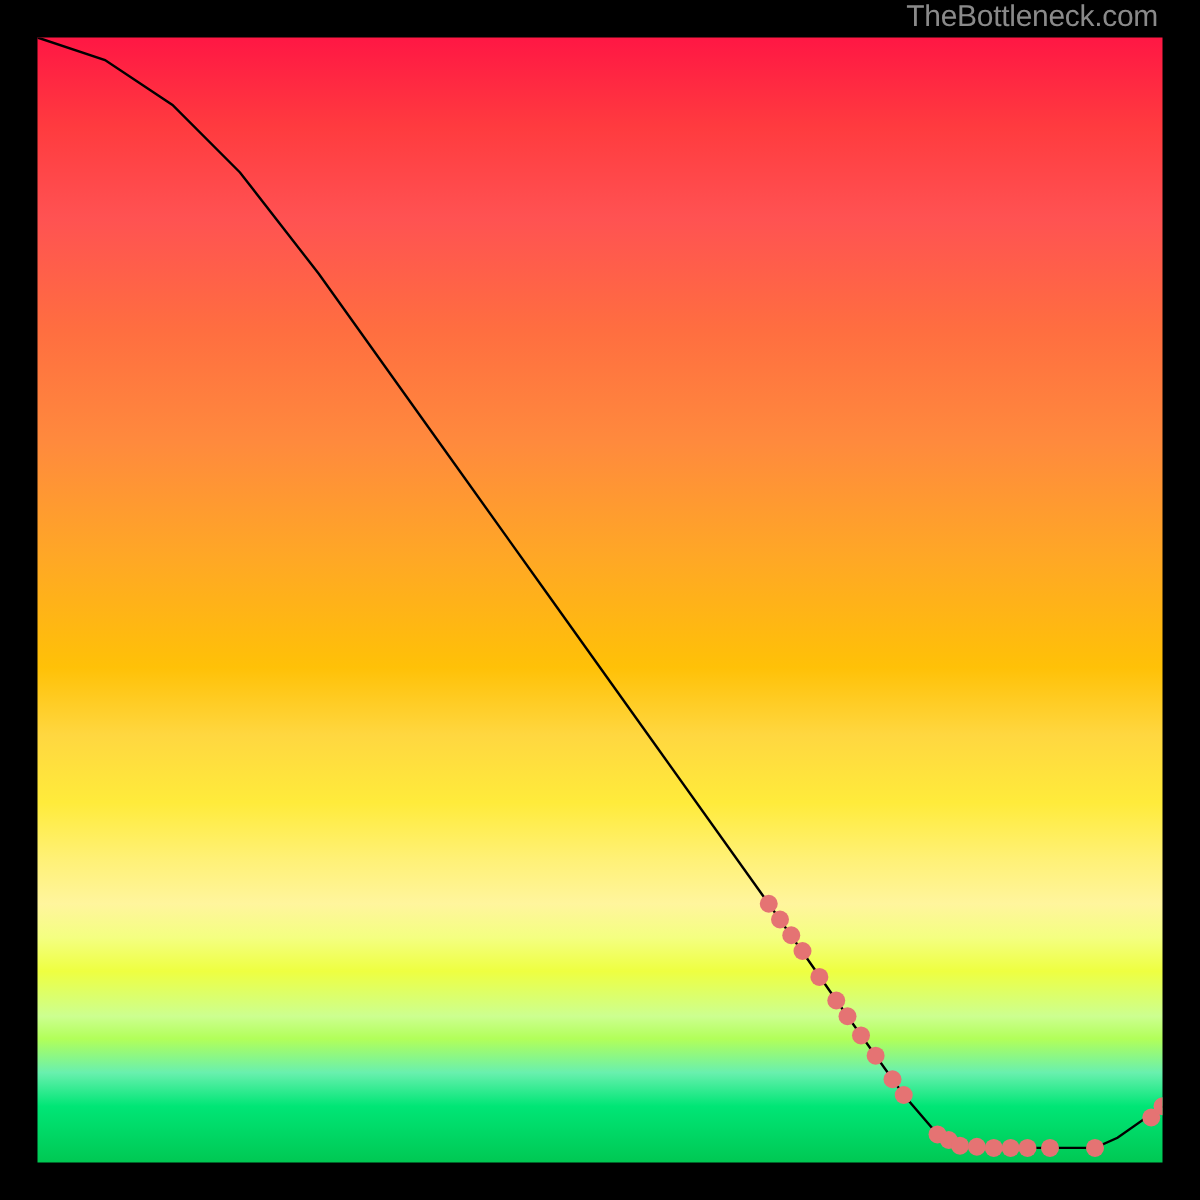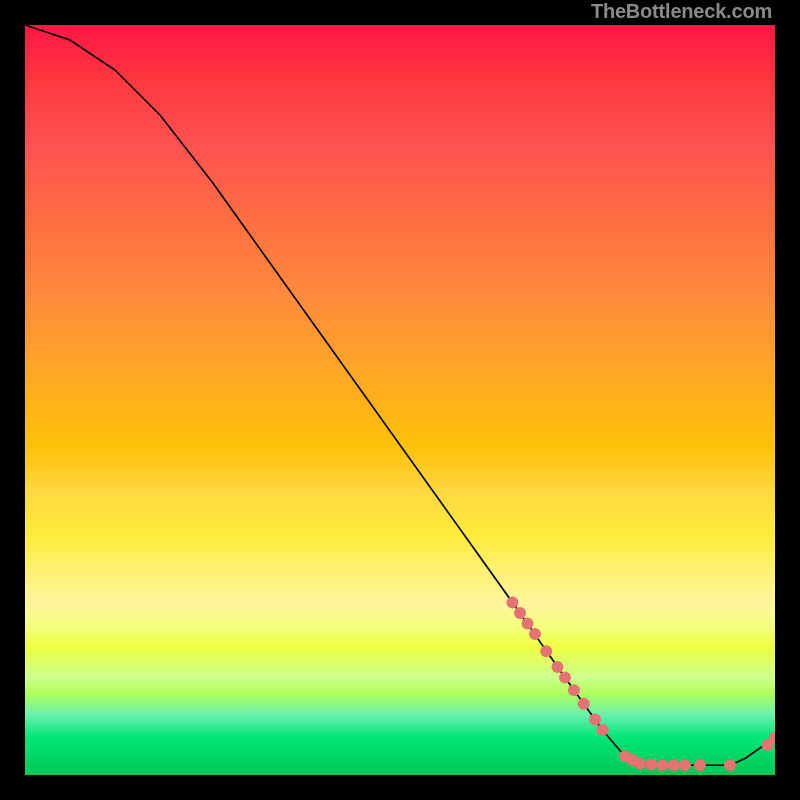--- a/index.html
+++ b/index.html
@@ -36,21 +36,21 @@
       #00e676 95%,
       #00c853 100%
     );
   }
   .watermark {
     position: absolute;
     top: 0px;
     right: 28px;
     font-family: Arial, Helvetica, sans-serif;
     font-size: 20px;
-    font-weight: 700;
+    font-weight: 400;
     color: #8a8a8a;
     letter-spacing: -0.2px;
   }
   .curve-svg {
     position: absolute;
     left: 25px;
     top: 25px;
     width: 750px;
     height: 750px;
   }

